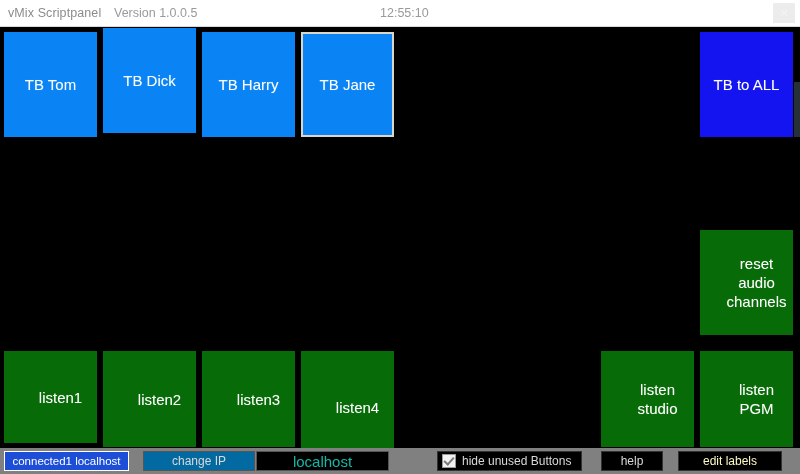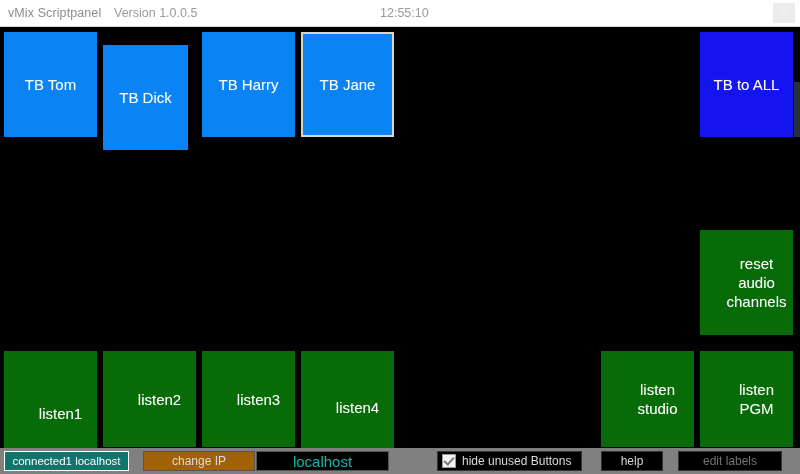--- a/index.html
+++ b/index.html
@@ -127,30 +127,30 @@
     display: flex;
     align-items: center;
     justify-content: center;
     font-size: 12px;
     white-space: nowrap;
     user-select: none;
   }
   .sb-connected {
     left: 4px;
     width: 125px;
-    background: #0f766e;
+    background: #1d4ed8;
     color: #ffffff;
     border: 1px solid #ffffff;
     font-size: 11.5px;
     cursor: default;
   }
   .sb-changeip {
     left: 143px;
     width: 112px;
-    background: #a16207;
+    background: #0369a1;
     color: #d9d9d9;
     border: 1px solid #555555;
     cursor: pointer;
   }
   .sb-host {
     left: 256px;
     width: 133px;
     background: #000000;
     color: #14b8a6;
     border: 1px solid #555555;
@@ -189,21 +189,21 @@
     width: 62px;
     background: #000000;
     color: #d9d9d9;
     border: 1px solid #333333;
     cursor: pointer;
   }
   .sb-editlabels {
     left: 678px;
     width: 104px;
     background: #000000;
-    color: #737373;
+    color: #fef9c3;
     border: 1px solid #333333;
     cursor: pointer;
   }
 </style>
 </head>
 <body>
 
 <div id="app">
 
   <div class="titlebar">
@@ -211,36 +211,36 @@
     <span class="tb-version">Version 1.0.0.5</span>
     <span class="tb-clock">12:55:10</span>
     <div class="tb-close">✕</div>
   </div>
 
   <div class="panel">
     <div id="btn-layer">
         <div class="btn blue" style="left: 4px; top: 5px; width: 93px; height: 105px;">
           <span>TB Tom</span>
         </div>
-        <div class="btn blue" style="left: 103px; top: 18px; width: 85px; height: 105px;">
+        <div class="btn blue" style="left: 103px; top: 1px; width: 93px; height: 105px;">
           <span>TB Dick</span>
         </div>
         <div class="btn blue" style="left: 202px; top: 5px; width: 93px; height: 105px;">
           <span>TB Harry</span>
         </div>
         <div class="btn blue focused" style="left: 301px; top: 5px; width: 93px; height: 105px;">
           <span>TB Jane</span>
         </div>
         <div class="btn deepblue" style="left: 700px; top: 5px; width: 93px; height: 105px;">
           <span>TB to ALL</span>
         </div>
         <div class="btn green" style="left: 700px; top: 203px; width: 93px; height: 105px;">
           <span>reset<br>audio<br>channels</span>
         </div>
-        <div class="btn green" style="left: 4px; top: 324px; width: 93px; height: 124px;">
+        <div class="btn green" style="left: 4px; top: 324px; width: 93px; height: 92px;">
           <span>listen1</span>
         </div>
         <div class="btn green" style="left: 103px; top: 324px; width: 93px; height: 96px;">
           <span>listen2</span>
         </div>
         <div class="btn green" style="left: 202px; top: 324px; width: 93px; height: 96px;">
           <span>listen3</span>
         </div>
         <div class="btn green" style="left: 301px; top: 324px; width: 93px; height: 112px;">
           <span>listen4</span>

